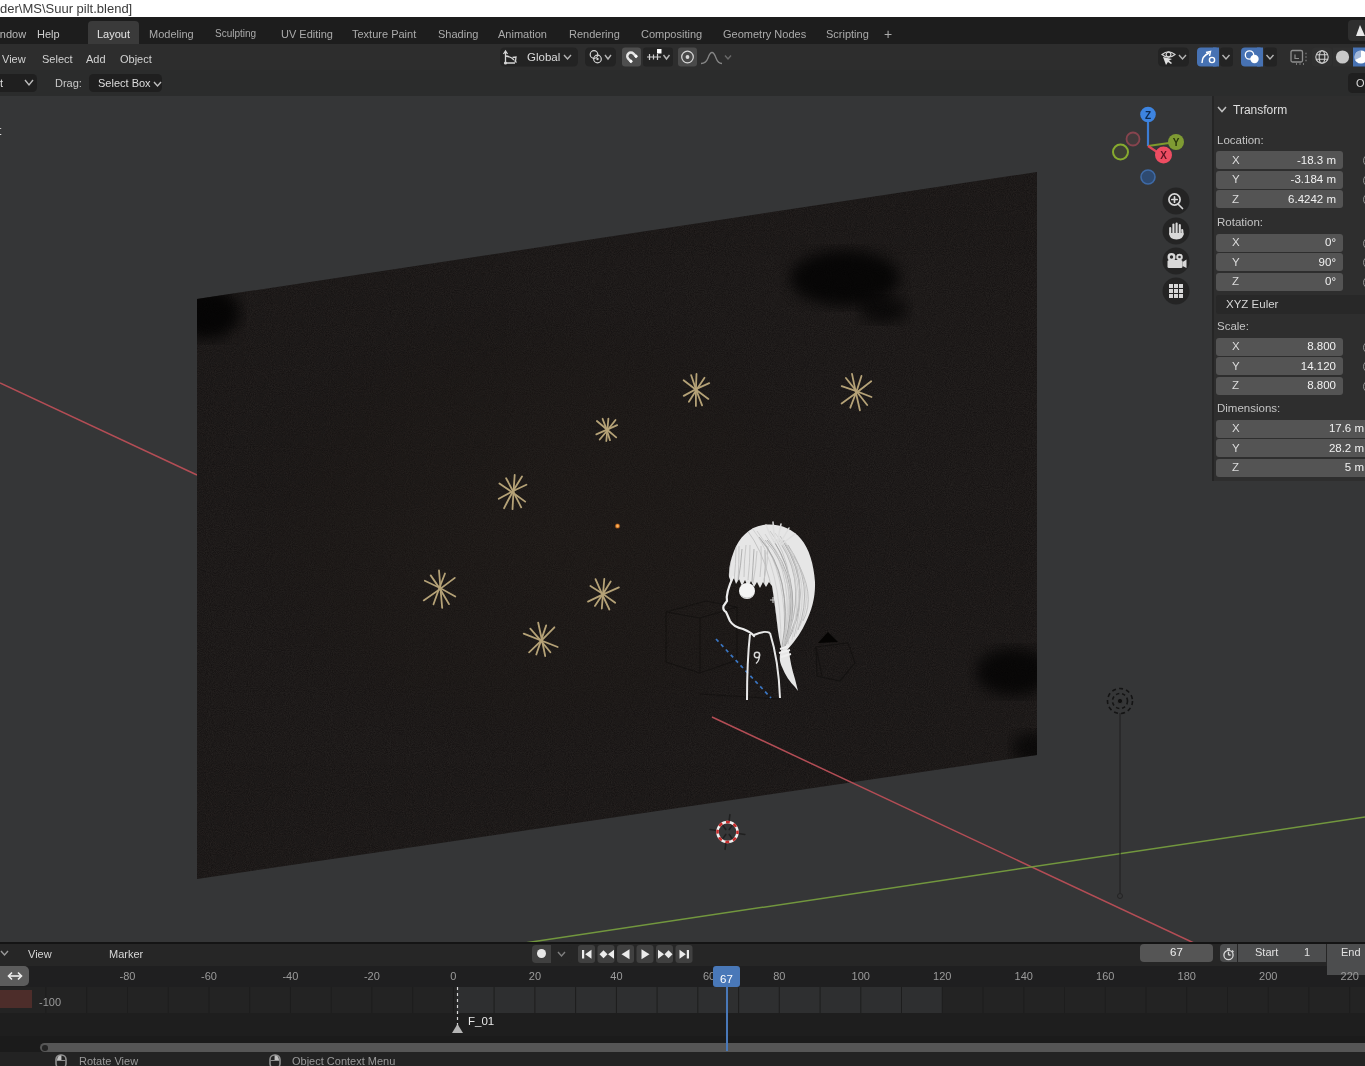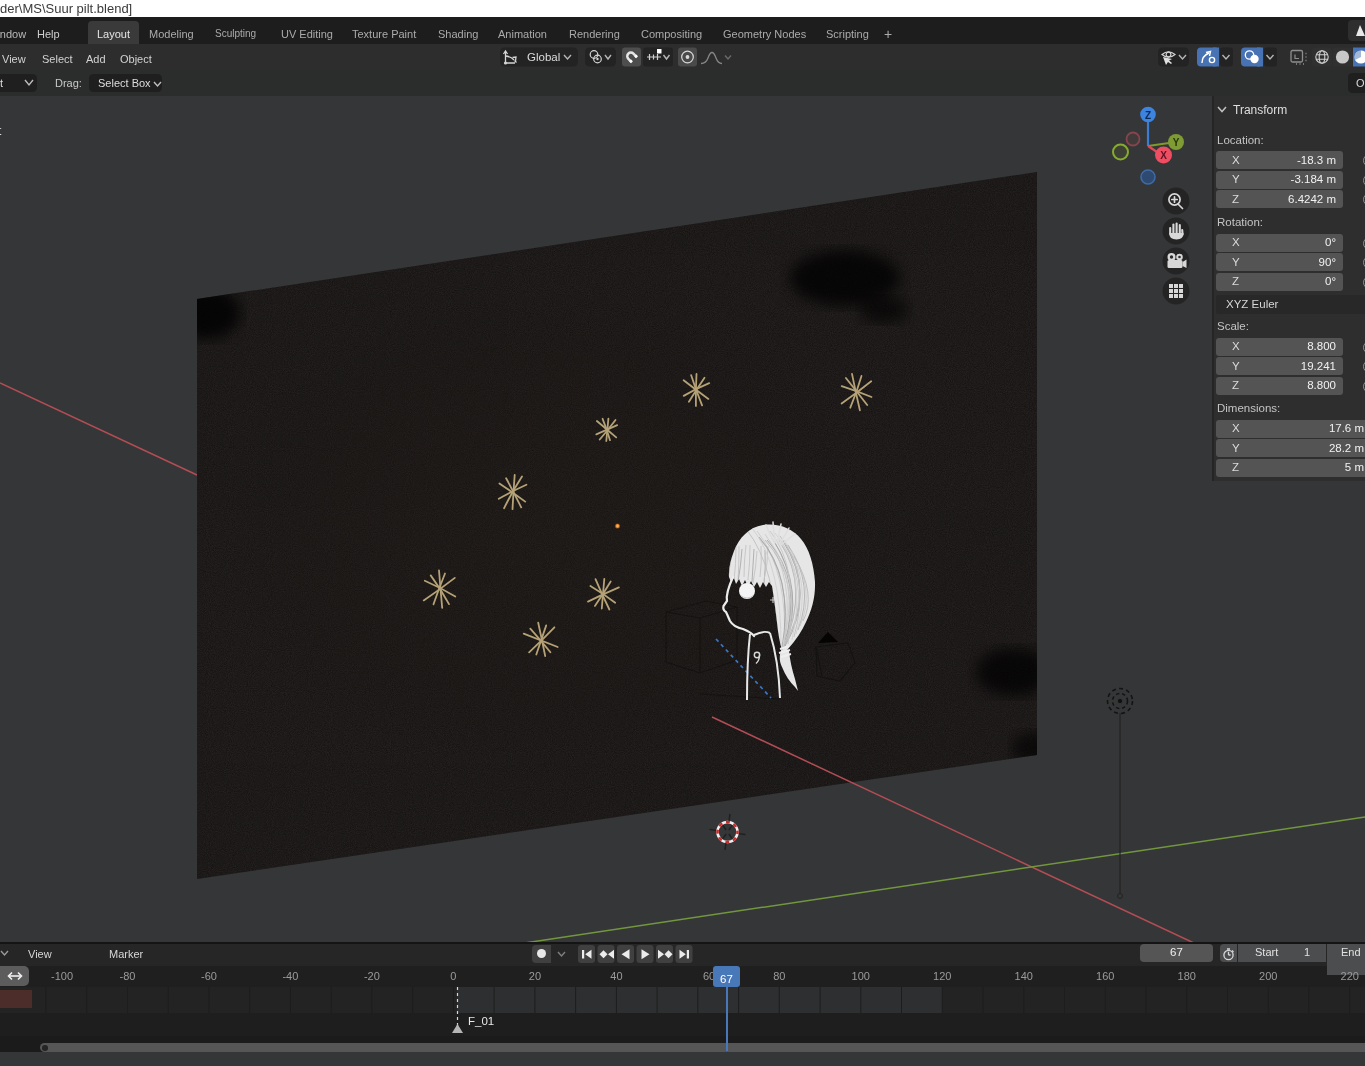--- a/index.html
+++ b/index.html
@@ -451,21 +451,21 @@
     <div class="abs" style="left:2px;top:199px;width:154px;height:18.5px;background:#282828;border-radius:3px;">
       <div class="txt" style="left:10px;top:2.5px;color:#d6d6d6;">XYZ Euler</div>
     </div>
     <div class="txt" style="left:3px;top:224px;color:#c4c4c4;">Scale:</div>
     <div class="row" style="top:241.5px;">
         <span class="axl">X</span>
         <span class="val">8.800</span>
       </div>
     <div class="row" style="top:261px;">
         <span class="axl">Y</span>
-        <span class="val">19.241</span>
+        <span class="val">14.120</span>
       </div>
     <div class="row" style="top:280.5px;">
         <span class="axl">Z</span>
         <span class="val">8.800</span>
       </div>
     <div class="txt" style="left:3px;top:306px;color:#c4c4c4;">Dimensions:</div>
     <div class="row rowd" style="top:323.5px;">
         <span class="axl">X</span>
         <span class="val">17.6 m </span>
       </div>
@@ -578,21 +578,21 @@
     </svg>
     <div class="abs" style="left:1238px;top:0px;width:88px;height:17.5px;background:#4c4d4e;text-decoration:underline;">
       <div class="txt" style="left:17px;top:2px;font-size:11px;color:#e2e2e2;">Start</div>
       <div class="txt" style="right:16px;top:2px;font-size:11px;color:#e2e2e2;">1</div>
     </div>
     <div class="abs" style="left:1327px;top:0px;width:38px;height:31px;background:#4c4d4e;">
       <div class="txt" style="left:14px;top:2px;font-size:11px;color:#e2e2e2;">End</div>
     </div>
 
     <div id="rulnums">
-        <span class="rul" style="left:62px;">-100</span>
+        <span class="rul" style="left:50px;margin-top:26px;">-100</span>
         <span class="rul" style="left:127.5px;">-80</span>
         <span class="rul" style="left:209.0px;">-60</span>
         <span class="rul" style="left:290.4px;">-40</span>
         <span class="rul" style="left:371.9px;">-20</span>
         <span class="rul" style="left:453.4px;">0</span>
         <span class="rul" style="left:534.9px;">20</span>
         <span class="rul" style="left:616.4px;">40</span>
         <span class="rul" style="left:692px;margin-left:17px;">60</span>
         <span class="rul" style="left:779.3px;">80</span>
         <span class="rul" style="left:860.8px;">100</span>
@@ -613,14 +613,28 @@
     <div class="abs" style="left:725.7px;top:43px;width:2.2px;height:64px;background:#4978b8;z-index:5;"></div>
     <div class="abs" style="left:713px;top:22px;width:27px;height:21px;background:#4978b8;border-radius:3px;text-align:center;">
       <span style="position:relative;top:3px;font-size:11.5px;color:#fff;">67</span>
     </div>
 
     <div class="abs" style="left:0px;top:92px;width:1365px;height:16px;background:#1b1b1b;"></div>
     <div class="abs" style="left:40px;top:98.5px;width:1325px;height:9.5px;background:#565656;border-radius:5px 0 0 5px;"></div>
     <div class="abs" style="left:42px;top:101px;width:5.5px;height:5.5px;background:#242424;border-radius:50%;"></div>
   </div>
 
+  <div class="abs" style="left:0;top:1052px;width:1365px;height:14px;background:#232323;">
+    <svg class="abs" style="left:55px;top:2px" width="12" height="14" viewBox="0 0 12 14">
+      <rect x="1" y="1" width="10" height="13" rx="4.5" fill="none" stroke="#909090" stroke-width="1.6"></rect>
+      <path d="M1.5,6.5 L10.5,6.5 M6,1 L6,6.5" stroke="#909090" stroke-width="1.2"></path>
+      <path d="M2,6 A4,4.8 0 0 1 6,1.6 L6,6 Z" fill="#c0c0c0"></path>
+    </svg>
+    <div class="txt" style="left:79px;top:3px;font-size:11px;color:#9a9a9a;">Rotate View</div>
+    <svg class="abs" style="left:269px;top:2px" width="12" height="14" viewBox="0 0 12 14">
+      <rect x="1" y="1" width="10" height="13" rx="4.5" fill="none" stroke="#909090" stroke-width="1.6"></rect>
+      <path d="M1.5,6.5 L10.5,6.5 M6,1 L6,6.5" stroke="#909090" stroke-width="1.2"></path>
+      <path d="M10,6 A4,4.8 0 0 0 6,1.6 L6,6 Z" fill="#c0c0c0"></path>
+    </svg>
+    <div class="txt" style="left:292px;top:3px;font-size:11px;color:#9a9a9a;">Object Context Menu</div>
+  </div>
 
 </div>
 
 </body></html>

